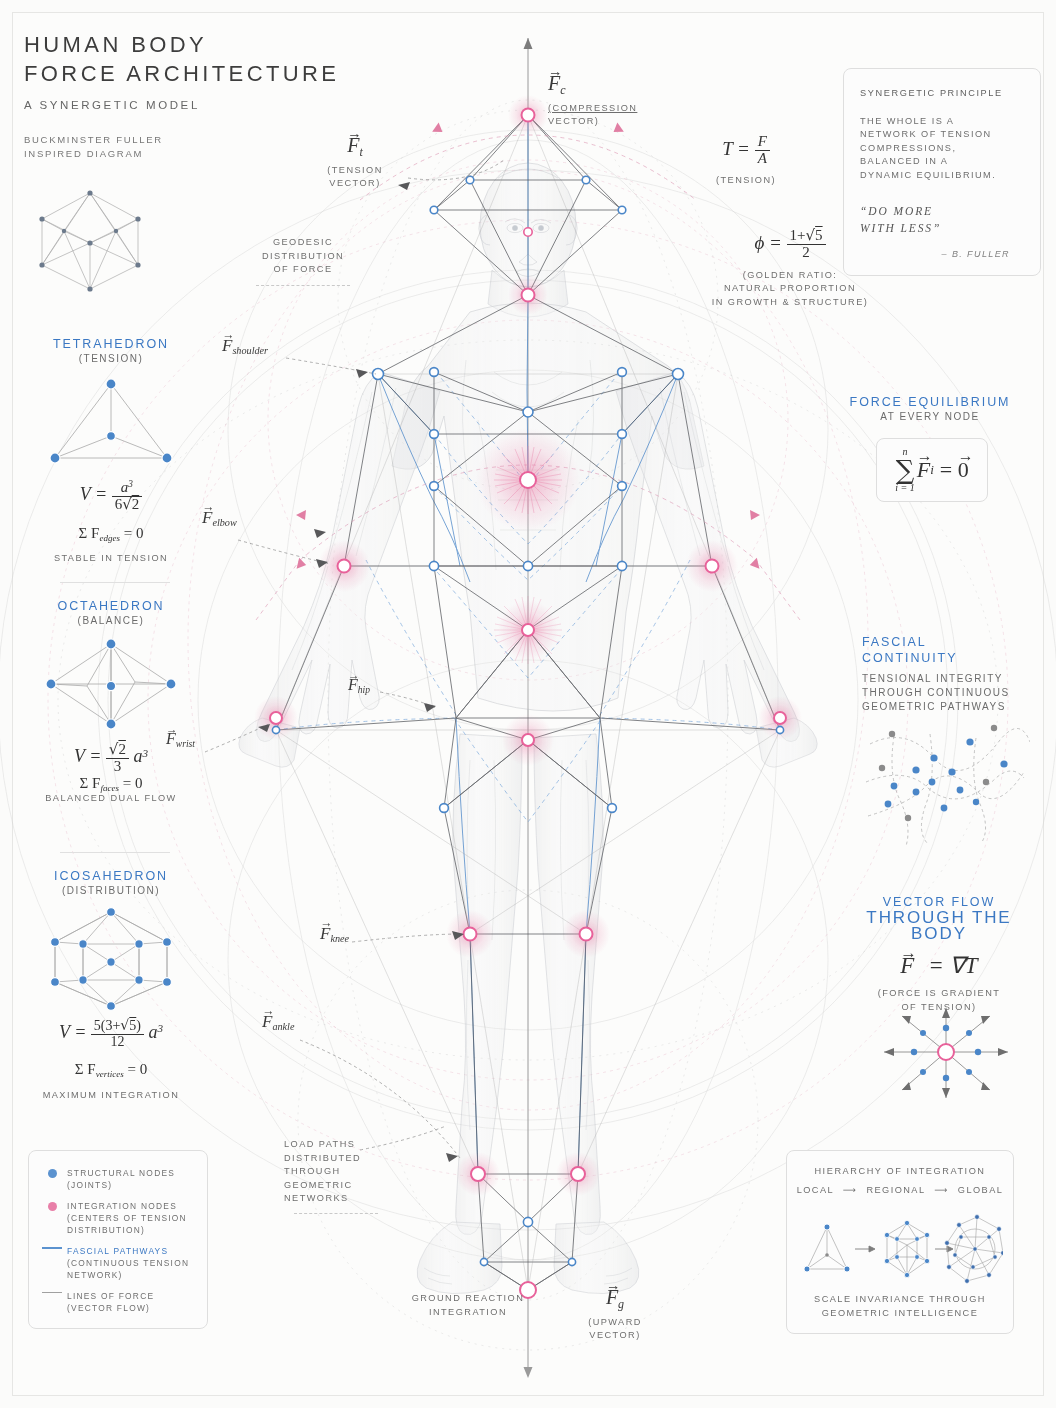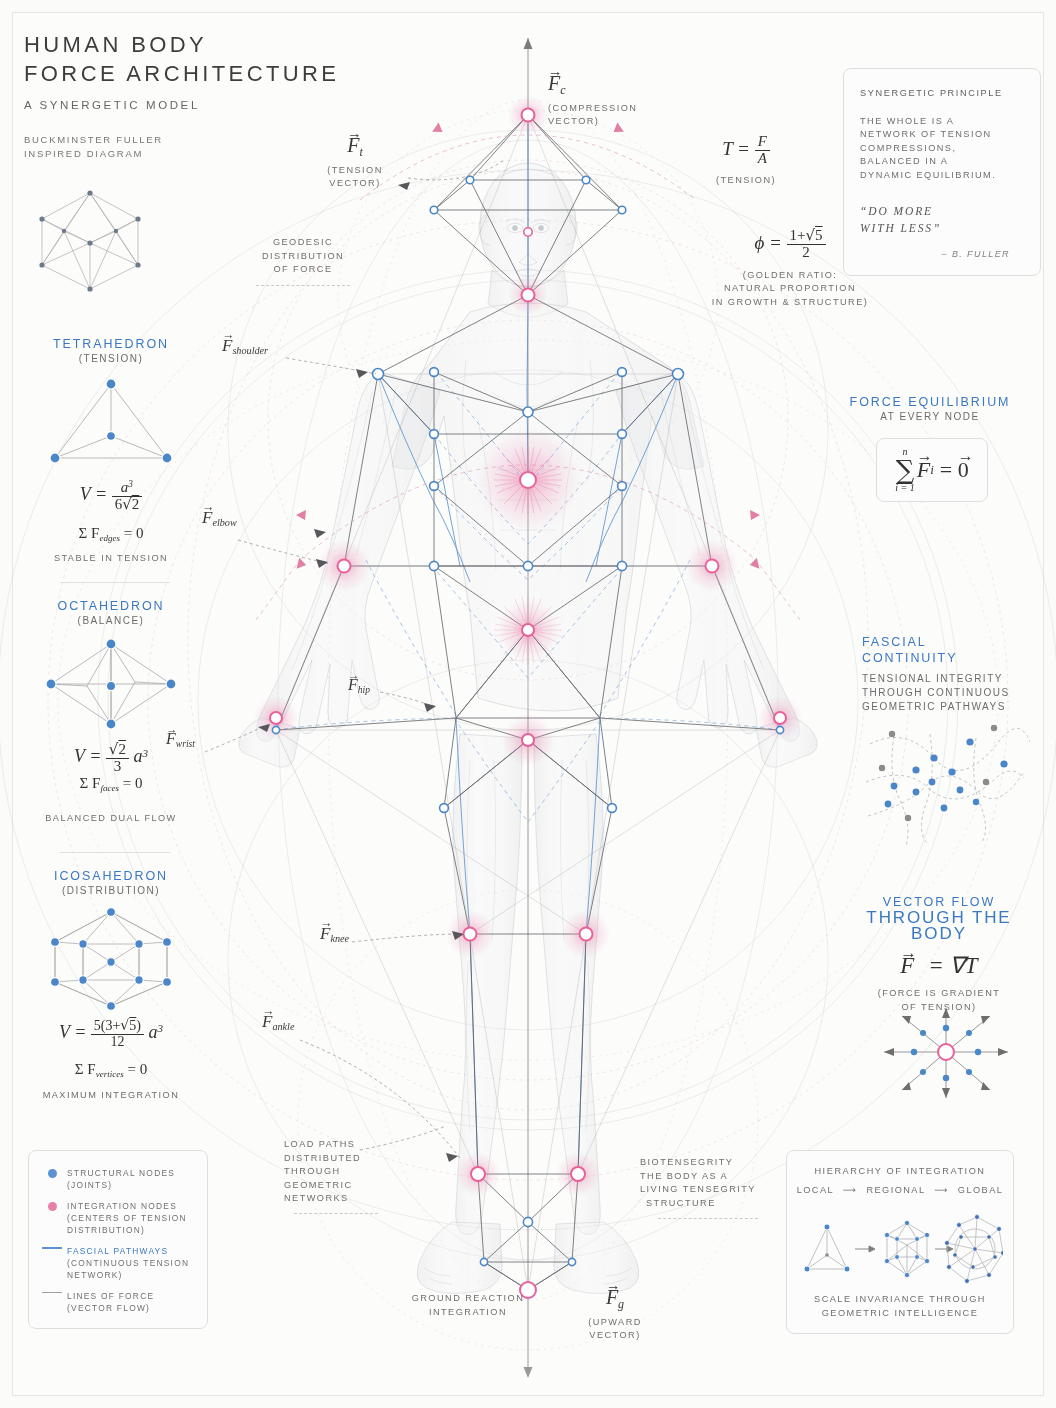--- a/index.html
+++ b/index.html
@@ -431,21 +431,21 @@
       <span class="frac" style="font-size:15px;">
         <span class="num"><span style="font-family:'DejaVu Serif',serif;">√</span><span style="text-decoration:overline;">2</span></span>
         <span class="den">3</span>
       </span>
       <span class="mi">a</span><span class="sup mi">3</span>
     </div>
     <div class="m" style="font-size:15px;margin-top:0;">
       <span>Σ F</span><span class="sub">faces</span>
       <span>= 0</span>
     </div>
-    <div class="cap" style="margin-top:20px;">BALANCED DUAL FLOW</div>
+    <div class="cap" style="margin-top:0;">BALANCED DUAL FLOW</div>
   </div>
   <div class="abs hr" style="left:60px;top:852px;width:110px;"></div>
 
   <div class="abs" style="left:22px;top:868px;width:178px;text-align:center;">
     <div class="sec-h">ICOSAHEDRON</div>
     <div class="sec-s">(DISTRIBUTION)</div>
     <svg width="160" height="110" style="margin:4px 0 0 0;">
       <g fill="none" stroke="#a8a8a8" stroke-width="0.75">
         <polygon points="80,10 136,40 136,80 80,104 24,80 24,40"></polygon>
         <path d="M80,10 L52,42 L52,78 L80,104 L108,78 L108,42 Z"></path>
@@ -520,21 +520,21 @@
         </div>
       <div class="lg-txt">
         <div>LINES OF FORCE</div>
         <div>(VECTOR FLOW)</div>
       </div>
     </div>
   </div>
 
   <div class="abs" style="left:548px;top:52px;width:120px;">
     <div class="lbl" style="font-size:20px;margin-top:20px;"><span class="vec mi">F</span><span class="sub">c</span></div>
-    <div class="cap" style="margin-top:4px;">(COMPRESSION</div>
+    <div class="cap" style="margin-top:4px;text-decoration:underline;">(COMPRESSION</div>
     <div class="cap">VECTOR)</div>
   </div>
 
   <div class="abs" style="left:300px;top:134px;width:110px;text-align:center;">
     <div class="lbl" style="font-size:20px;"><span class="vec mi">F</span><span class="sub">t</span></div>
     <div class="cap" style="margin-top:4px;">(TENSION</div>
     <div class="cap">VECTOR)</div>
   </div>
 
   <div class="abs" style="left:238px;top:236px;width:130px;text-align:center;">
@@ -589,27 +589,20 @@
 
   <div class="abs" style="left:284px;top:1138px;width:104px;text-align:left;">
     <div class="cap">LOAD PATHS</div>
     <div class="cap">DISTRIBUTED</div>
     <div class="cap">THROUGH</div>
     <div class="cap">GEOMETRIC</div>
     <div class="cap">NETWORKS</div>
     <div class="dashrule" style="margin:7px 10px 0 10px;"></div>
   </div>
 
-  <div class="abs" style="left:640px;top:1156px;width:136px;">
-    <div class="cap">BIOTENSEGRITY</div>
-    <div class="cap">THE BODY AS A</div>
-    <div class="cap">LIVING TENSEGRITY</div>
-    <div class="cap" style="padding-left:6px;">STRUCTURE</div>
-    <div class="dashrule" style="margin:8px 18px 0 18px;"></div>
-  </div>
 
   <div class="abs" style="left:398px;top:1292px;width:140px;text-align:center;">
     <div class="cap">GROUND REACTION</div>
     <div class="cap">INTEGRATION</div>
   </div>
 
   <div class="abs" style="left:560px;top:1286px;width:110px;text-align:center;">
     <div class="lbl" style="font-size:20px;"><span class="vec mi">F</span><span class="sub">g</span></div>
     <div class="cap" style="margin-top:4px;">(UPWARD</div>
     <div class="cap">VECTOR)</div>

